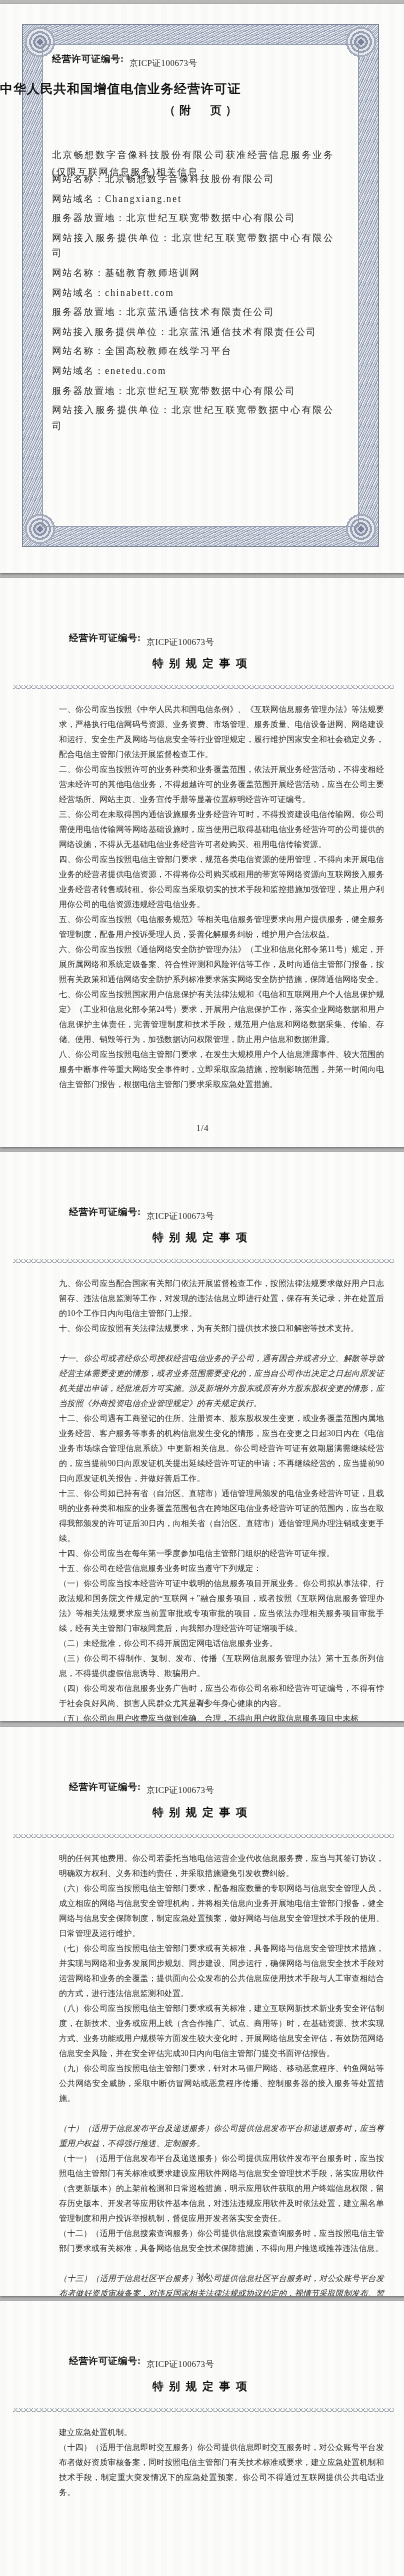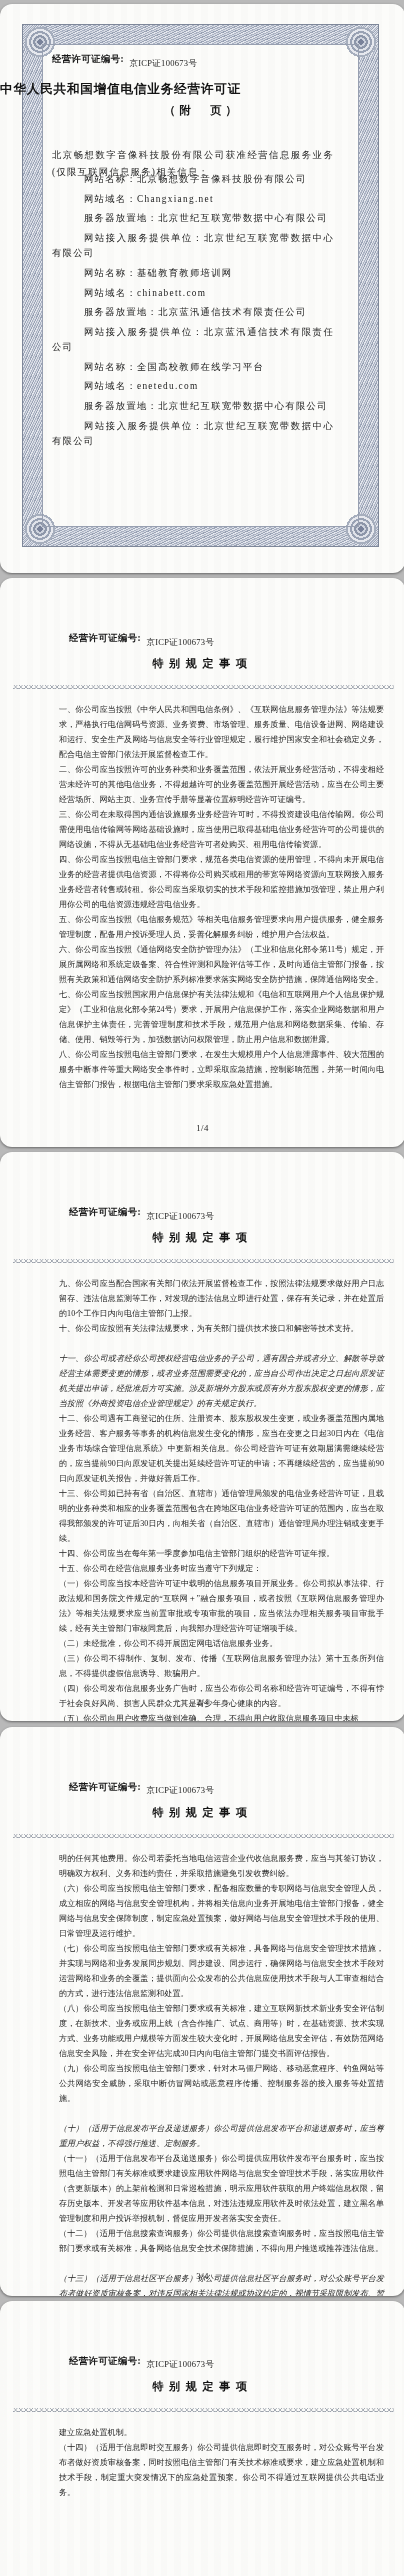--- a/index.html
+++ b/index.html
@@ -1,20 +1,20 @@
 <!DOCTYPE html>
 <html style="font-size:8.2px"><head>
 <meta charset="utf-8">
 <style>
   html,body{margin:0;padding:0;width:405px;background:#b9b9b9;}
   body{padding-top:4.1px;padding-bottom:2.1px;font-family:"Liberation Serif","DejaVu Serif",serif;}
   .page{position:relative;width:405px;height:569px;margin:0 auto 5.2px auto;
         background:#fcfcfa;
         background-image:repeating-linear-gradient(90deg,rgba(0,0,0,0.012) 0 6.7px,rgba(0,0,0,0) 6.7px 13.4px);
-        box-shadow:0 1px 2.6px rgba(0,0,0,.45);overflow:hidden;color:#1b1b1b;border-radius:12px;}
+        box-shadow:0 1px 2.6px rgba(0,0,0,.45);overflow:hidden;color:#1b1b1b;}
   .page:last-child{margin-bottom:0;}
 
   
   .frame{position:absolute;top:20.6px;left:23px;right:27px;bottom:27px;
          border:19px solid transparent;
          border-image:repeating-linear-gradient(135deg,#9aa3b5 0 1.5px,#e2e5ec 1.5px 3.1px,#aab2c3 3.1px 4.6px,#d4d8e1 4.6px 6.2px) 37;
          outline:0.5px solid #7e8799;outline-offset:-0.5px;}
   .frame::after{content:"";position:absolute;inset:0;border:0.5px solid #98a0b1;}
   .corner{position:absolute;width:34px;height:34px;
           background:radial-gradient(circle at 50% 50%,#79829a 0 2.6px,#ccd1dc 2.6px 4.6px,#8d96a9 4.6px 6.7px,#dfe2e9 6.7px 8.8px,#99a2b4 8.8px 10.8px,#e6e8ee 10.8px 13px,#a6aebd 13px 15px,rgba(0,0,0,0) 15px);}
@@ -25,21 +25,21 @@
   .hdr-label{font-size:9.3px;font-weight:700;letter-spacing:0.5px;color:#161616;}
   .hdr-no{font-size:8.5px;color:#1d1d1d;margin-left:5.2px;position:relative;top:3.6px;letter-spacing:0.3px;}
   .p1-title{position:absolute;top:77px;left:0;width:100%;
             font-size:12.6px;font-weight:700;letter-spacing:0.8px;color:#141414;}
   .p1-subtitle{position:absolute;top:99px;left:0;width:100%;text-align:center;
                font-size:11.3px;font-weight:700;letter-spacing:4.1px;color:#161616;}
   .p1-intro{position:absolute;top:134px;left:52px;width:282px;
             font-size:9.3px;line-height:16.5px;letter-spacing:1.3px;text-align:justify;color:#1a1a1a;}
   .p1-entries{position:absolute;top:168px;left:52px;width:282px;}
   .entry{font-size:9.3px;line-height:15.5px;letter-spacing:1.3px;margin-bottom:4.1px;text-align:justify;color:#1a1a1a;}
-  .entry .elabel{color:#161616;margin-left:32px;}
+  .entry .elabel{color:#161616;}
 
   
   .s-hdr{position:absolute;top:54px;left:69px;white-space:nowrap;}
   .s-title{position:absolute;top:78px;left:0;width:100%;text-align:center;
            font-size:11px;font-weight:700;letter-spacing:5.7px;color:#141414;}
   .wavy{position:absolute;top:107px;left:13.4px;right:11.3px;height:4.1px;opacity:.85;
         background:
           linear-gradient(45deg,rgba(0,0,0,0) 46%,#8e95a1 46% 58%,rgba(0,0,0,0) 58%) 0 0/5.2px 4.1px repeat-x,
           linear-gradient(-45deg,rgba(0,0,0,0) 46%,#8e95a1 46% 58%,rgba(0,0,0,0) 58%) 0 0/5.2px 4.1px repeat-x;}
   .s-body{position:absolute;top:124px;left:59px;width:325px;

